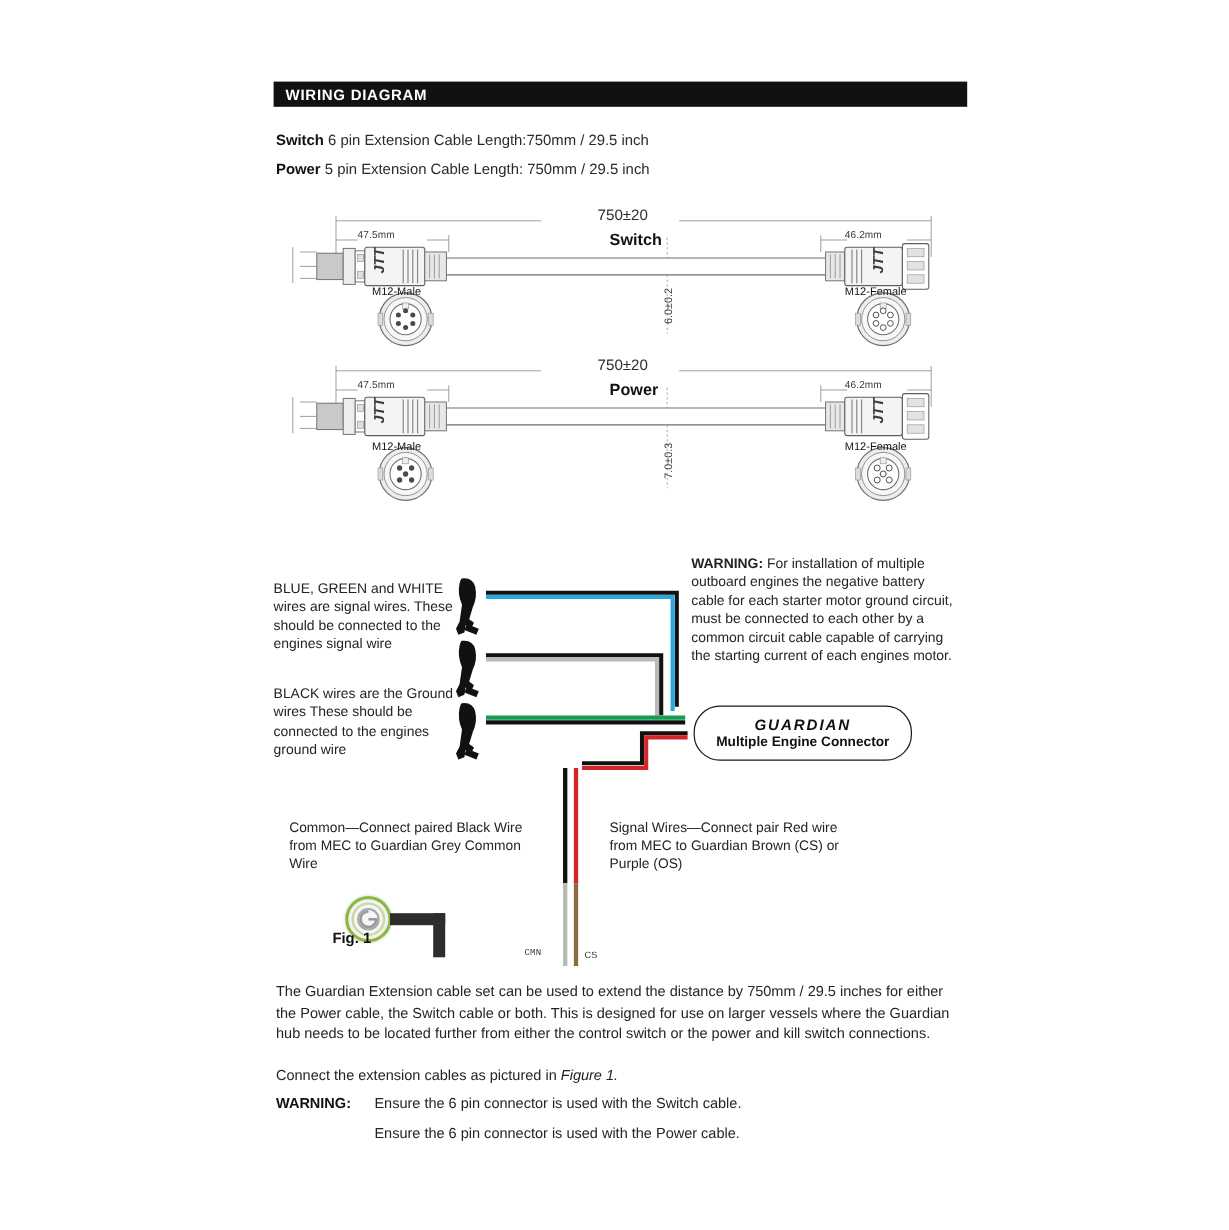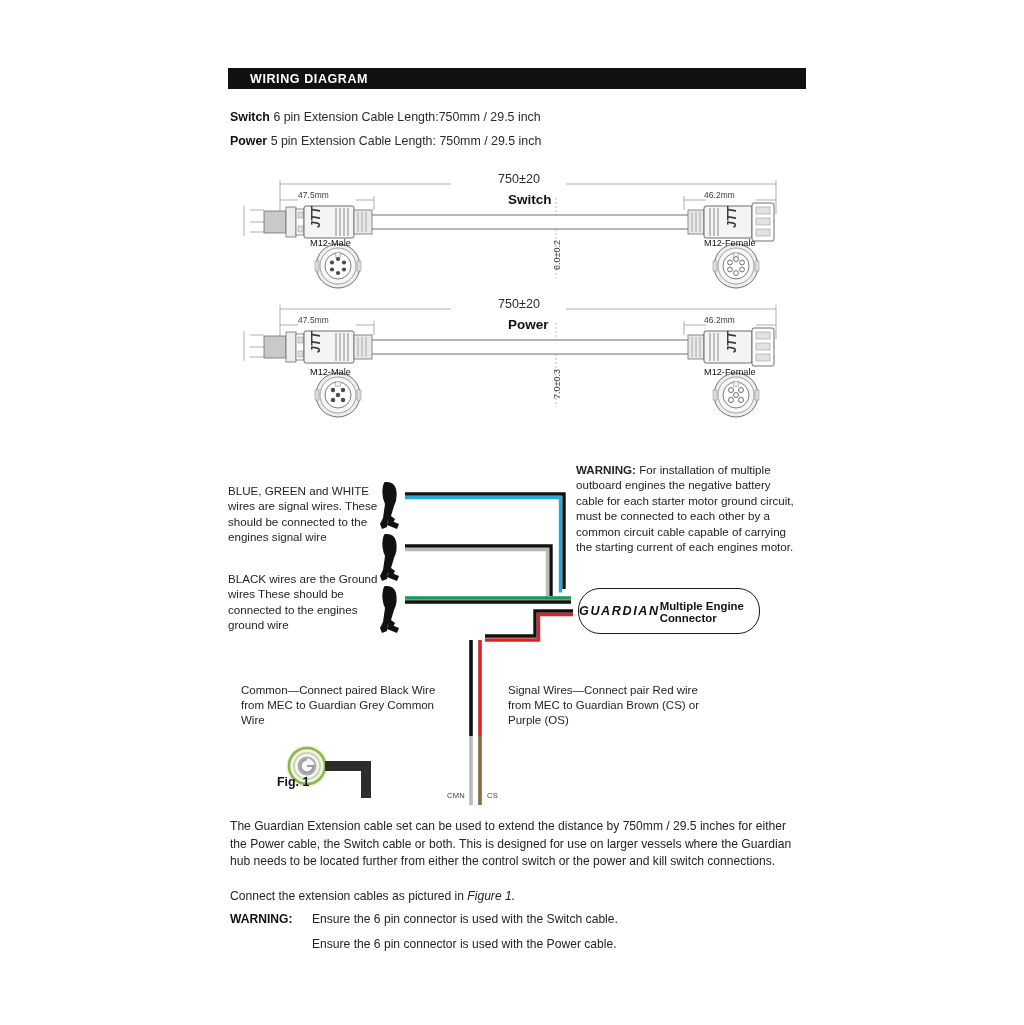--- a/index.html
+++ b/index.html
@@ -11,21 +11,21 @@
   .page{position:absolute;inset:0;}
   .abs{position:absolute;}
 
   
   .hdr-bar{
     left:228px;top:68px;width:578px;height:21px;
     background:#111111;display:flex;align-items:center;
   }
   .hdr-bar .t{
     color:#ffffff;font-size:12.5px;font-weight:bold;
-    letter-spacing:.6px;padding-left:22px;
+    letter-spacing:.6px;padding-left:10px;
   }
 
   .lead{left:230px;font-size:12.4px;color:#2a2a2a;}
   .lead b{font-weight:bold;color:#111;}
   .lead1{top:110px;}
   .lead2{top:134px;}
 
   
   .cable{left:236px;width:560px;}
   .cbl-switch{top:170px;height:125px;}
@@ -42,21 +42,21 @@
 
   
   .wiretext{font-size:11.6px;line-height:15.4px;color:#242424;}
   .warnblk{font-size:11.6px;line-height:15.4px;color:#242424;}
   .warnblk b{font-weight:bold;}
 
   .guardbox{
     left:578px;top:588px;width:180px;height:44px;
     background:#ffffff;border:1.6px solid #1a1a1a;
     border-radius:22px/22px;
-    display:flex;flex-direction:row;align-items:center;justify-content:center;
+    display:flex;flex-direction:column;align-items:center;justify-content:center;
   }
   .g-brand{
     font-size:12.6px;font-weight:bold;font-style:italic;
     letter-spacing:1.6px;color:#111;font-family:"Liberation Sans",sans-serif;
   }
   .g-sub{font-size:11.4px;font-weight:bold;color:#111;margin-top:2px;}
 
   .capt{font-size:11.5px;line-height:15.2px;color:#242424;}
   .figlbl{font-size:12.4px;font-weight:bold;color:#111;text-align:right;}
   .pinlbl{font-size:7.6px;color:#3a3a3a;letter-spacing:.2px;}
@@ -356,21 +356,21 @@
 
   <div class="abs capt" style="left:241px;top:683px;width:215px;">Common—Connect paired Black Wire from MEC to Guardian Grey Common Wire</div>
   <div class="abs capt" style="left:508px;top:683px;width:215px;">Signal Wires—Connect pair Red wire from MEC to Guardian Brown (CS) or Purple (OS)</div>
 
   <svg class="abs" style="left:455px;top:640px;" width="60" height="165" viewBox="0 0 60 165">
     <line x1="16" y1="0" x2="16" y2="96" stroke="#111111" stroke-width="3.6"></line>
     <line x1="16" y1="96" x2="16" y2="165" stroke="#b9b9b9" stroke-width="3.6"></line>
     <line x1="25" y1="0" x2="25" y2="96" stroke="#d7232a" stroke-width="3.6"></line>
     <line x1="25" y1="96" x2="25" y2="165" stroke="#8a6a42" stroke-width="3.6"></line>
   </svg>
-  <div class="abs pinlbl" style="left:447px;top:791px;">CMN</div>
+  <div class="abs pinlbl" style="left:437px;top:791px;font-family:Liberation Mono, monospace;">CMN</div>
   <div class="abs pinlbl" style="left:487px;top:791px;">CS</div>
 
   <svg class="abs" style="left:285px;top:742px;" width="100" height="56" viewBox="0 0 100 56">
     <circle cx="22" cy="24" r="21" fill="#efefef" opacity="0.85"></circle>
     <circle cx="22" cy="24" r="18" fill="none" stroke="#8cb83f" stroke-width="2.6"></circle>
     <circle cx="22" cy="24" r="13" fill="#f6f6f6" stroke="#c9d9a4" stroke-width="2"></circle>
     <circle cx="22" cy="24" r="8.5" fill="none" stroke="#a8a8a8" stroke-width="1.8"></circle>
     <path d="M22 17.5 a6.5 6.5 0 1 0 6.5 6.5 h-6.5" fill="none" stroke="#9a9a9a" stroke-width="2.2"></path>
     <rect x="40" y="19" width="46" height="10" fill="#2d2d2d"></rect>
     <rect x="76" y="19" width="10" height="37" fill="#2d2d2d"></rect>

